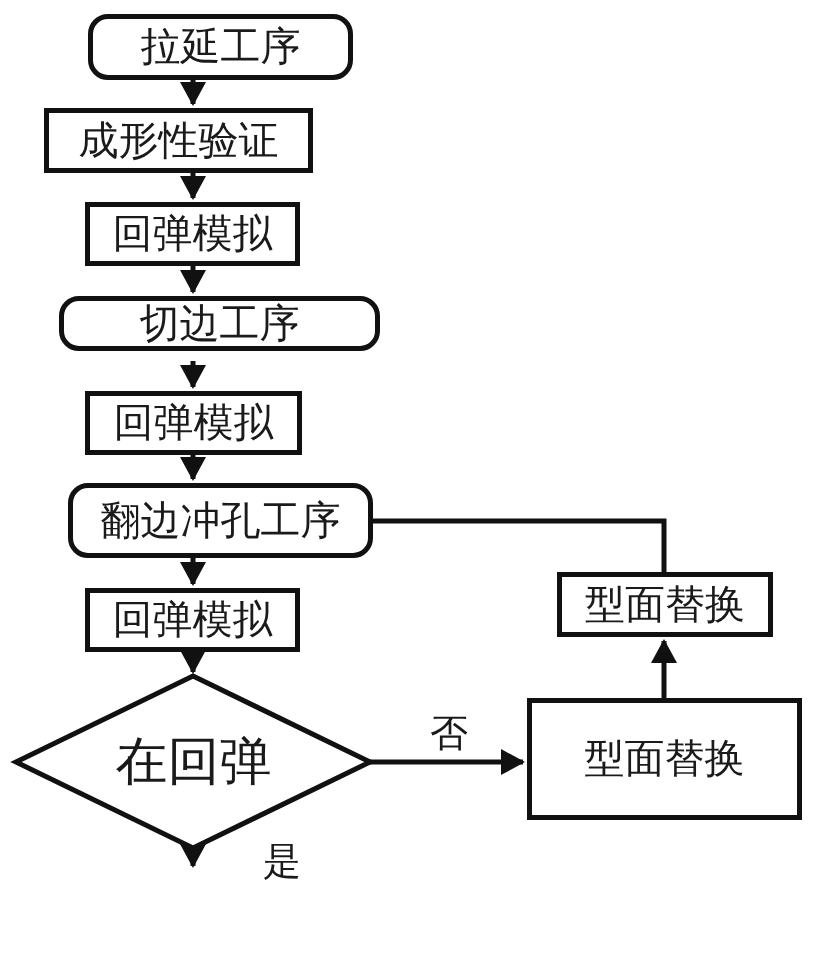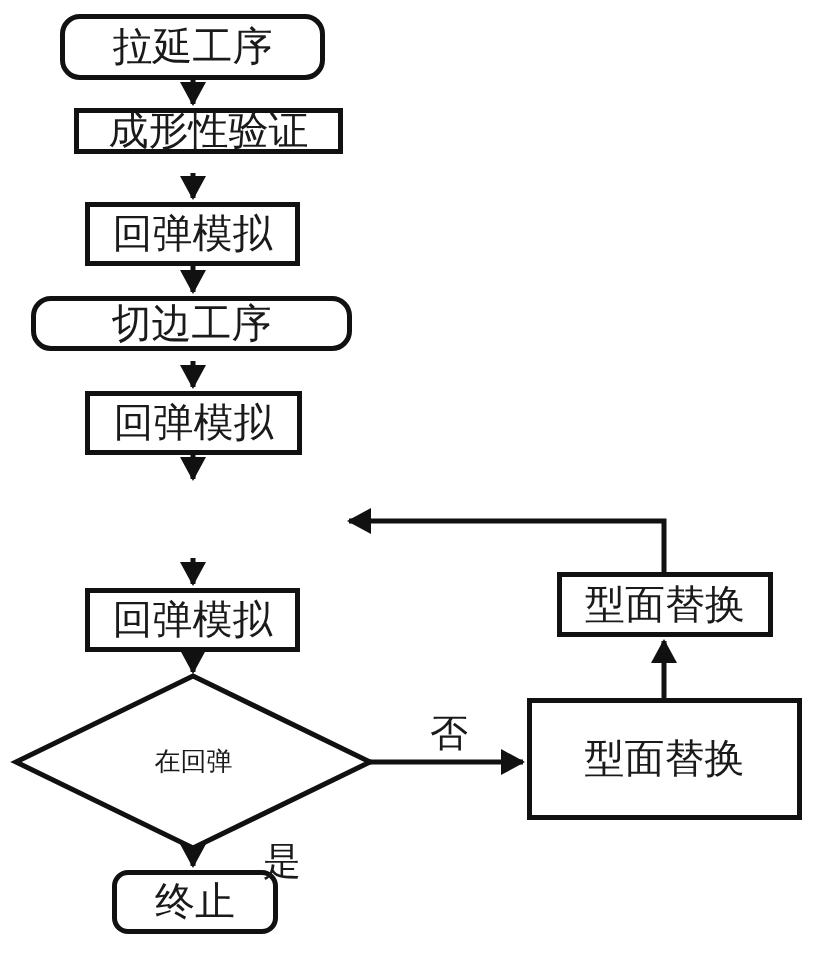--- a/index.html
+++ b/index.html
@@ -31,34 +31,35 @@
     display: flex;
     align-items: center;
     justify-content: center;
     text-align: center;
     font-size: 40px;
     line-height: 1.2;
     color: #1a1a1a;
   }
   .node.rounded {
     border-radius: 20px;
+    margin-left: 28px;
   }
   .node .two-line {
     display: flex;
     flex-direction: column;
     line-height: 1.23;
   }
   .diamond-label {
     position: absolute;
     display: flex;
     flex-direction: column;
     align-items: center;
     justify-content: center;
     text-align: center;
-    font-size: 26px;
+    font-size: 52px;
     line-height: 1.22;
     color: #1a1a1a;
   }
   .edge-label {
     position: absolute;
     font-size: 38px;
     color: #1a1a1a;
   }
 </style>
 </head>
@@ -88,48 +89,48 @@
 
     <polyline points="664,572 664,521 349,521" fill="none" stroke="#111111" stroke-width="5" marker-end="url(#arrow)"></polyline>
 
     <polygon points="193,676 370,762 193,848 16,762" fill="#ffffff" stroke="#111111" stroke-width="5"></polygon>
   </svg>
 
   <div class="node rounded" style="left:60px; top:14px; width:265px; height:66px;">
     <span>拉延工序</span>
   </div>
 
-  <div class="node" style="left:74px; top:108px; width:269px; height:46px;">
+  <div class="node" style="left:44px; top:108px; width:269px; height:65px;">
     <span>成形性验证</span>
   </div>
 
   <div class="node" style="left:85px; top:202px; width:215px; height:64px;">
     <span>回弹模拟</span>
   </div>
 
   <div class="node rounded" style="left:31px; top:296px; width:321px; height:55px;">
     <span>切边工序</span>
   </div>
 
   <div class="node" style="left:85px; top:391px; width:217px; height:64px;">
     <span>回弹模拟</span>
   </div>
 
+  <div class="node rounded" style="left:40px; top:483px; width:305px; height:75px;">
+    <span>翻边冲孔工序</span>
+  </div>
 
   <div class="node" style="left:85px; top:588px; width:215px; height:64px;">
     <span>回弹模拟</span>
   </div>
 
   <div class="diamond-label" style="left:96px; top:700px; width:195px; height:124px;">
     <span>在回弹</span>
   </div>
 
-  <div class="node rounded" style="left:112px; top:870px; width:166px; height:64px; border-radius:16px;">
-    <span>终止</span>
-  </div>
 
   <div class="node" style="left:557px; top:572px; width:216px; height:65px;text-align:center;">
     <span>型面替换</span>
   </div>
 
   <div class="node" style="left:527px; top:698px; width:275px; height:122px;">
     <span class="two-line">
       <span>型面替换</span>
     </span>
   </div>

